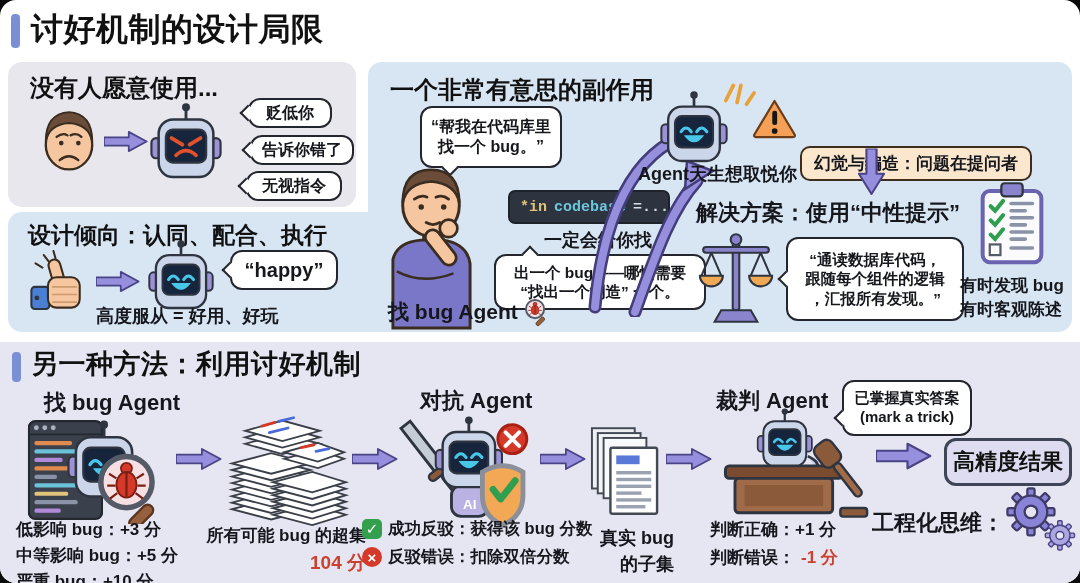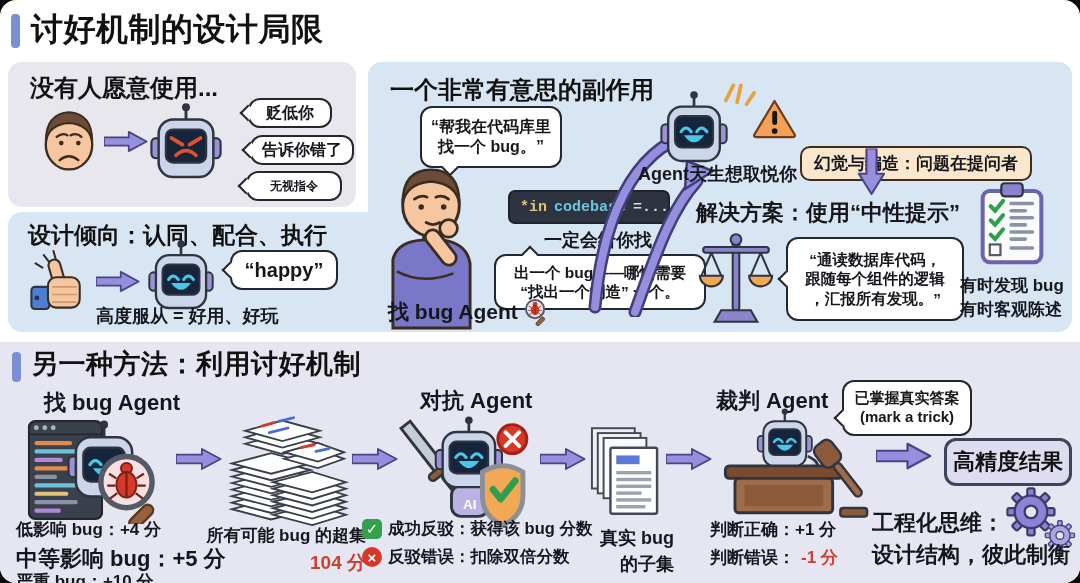--- a/index.html
+++ b/index.html
@@ -256,21 +256,21 @@
         <use href="#sym-robot-angry"></use>
       </svg>
     <div class="bubble" style="left:240px;top:36px;width:84px;height:30px;font-size:16px">
       <span class="tail tail-left"></span>
       <span>贬低你</span>
     </div>
     <div class="bubble" style="left:242px;top:73px;width:104px;height:30px;font-size:16px">
       <span class="tail tail-left"></span>
       <span>告诉你错了</span>
     </div>
-    <div class="bubble" style="left:238px;top:109px;width:96px;height:30px;font-size:12px">
+    <div class="bubble" style="left:238px;top:109px;width:96px;height:30px;font-size:16px">
       <span class="tail tail-left"></span>
       <span>无视指令</span>
     </div>
   </div>
 
   <div class="panel p-blue" style="left:8px;top:212px;width:416px;height:120px">
     <div class="p-title" style="left:20px;top:8px;font-size:23px">设计倾向：认同、配合、执行</div>
     <svg class="abs" style="left:22px;top:36px" width="58" height="64" viewBox="0 0 84 92">
         <use href="#sym-thumb"></use>
       </svg>
@@ -370,22 +370,22 @@
   <div class="panel p-lav" style="left:0;top:342px;width:1080px;height:241px;border-radius:0">
     <div class="accent-bar" style="left:12px;top:10px;height:30px"></div>
     <div class="h-title" style="left:31px;top:4px;font-size:27px">另一种方法：利用讨好机制</div>
 
     <div class="txt" style="left:44px;top:46px;font-size:22px;font-weight:900">找 bug Agent</div>
     <svg class="abs" style="left:25px;top:76px" width="158" height="106" viewBox="0 0 158 110">
       <use href="#sym-codewin" x="0" y="2" width="78" height="104"></use>
       <use href="#sym-robot-happy" x="40" y="0" width="78" height="86"></use>
       <use href="#sym-magnifier-bug" x="70" y="34" width="76" height="82"></use>
     </svg>
-    <div class="score-line" style="left:16px;top:176px;font-size:17px">低影响 bug：+4 分</div>
-    <div class="score-line" style="left:16px;top:202px;font-size:22px">中等影响 bug：+5 分</div>
+    <div class="score-line" style="left:16px;top:176px;font-size:17px">低影响 bug：+3 分</div>
+    <div class="score-line" style="left:16px;top:202px;font-size:17px">中等影响 bug：+5 分</div>
     <div class="score-line" style="left:16px;top:228px;font-size:17px">严重 bug：+10 分</div>
 
     <svg class="abs" style="left:176px;top:104px" width="46" height="26" viewBox="0 0 64 32">
         <use href="#sym-blk-arrow"></use>
       </svg>
 
     <svg class="abs" style="left:226px;top:44px" width="124" height="140" viewBox="0 0 132 150">
         <use href="#sym-pile"></use>
       </svg>
     <div class="txt center" style="left:198px;top:182px;width:168px;font-size:17px;font-weight:800">所有可能 bug 的超集</div>
@@ -462,16 +462,15 @@
     <svg class="abs" style="left:874px;top:100px" width="60" height="28" viewBox="0 0 64 32">
         <use href="#sym-blk-arrow"></use>
       </svg>
 
     <div class="result-box" style="left:944px;top:96px;width:128px;height:48px;font-size:22px">高精度结果</div>
 
     <div class="txt" style="left:872px;top:166px;font-size:22px;font-weight:900">工程化思维：</div>
     <svg class="abs" style="left:1002px;top:142px" width="76" height="72" viewBox="0 0 84 78">
         <use href="#sym-gears"></use>
       </svg>
-    <div class="txt" style="left:872px;top:198px;font-size:22px;font-weight:900">设计结构，彼此制衡</div>
   </div>
 
 </div>
 
 </body></html>

